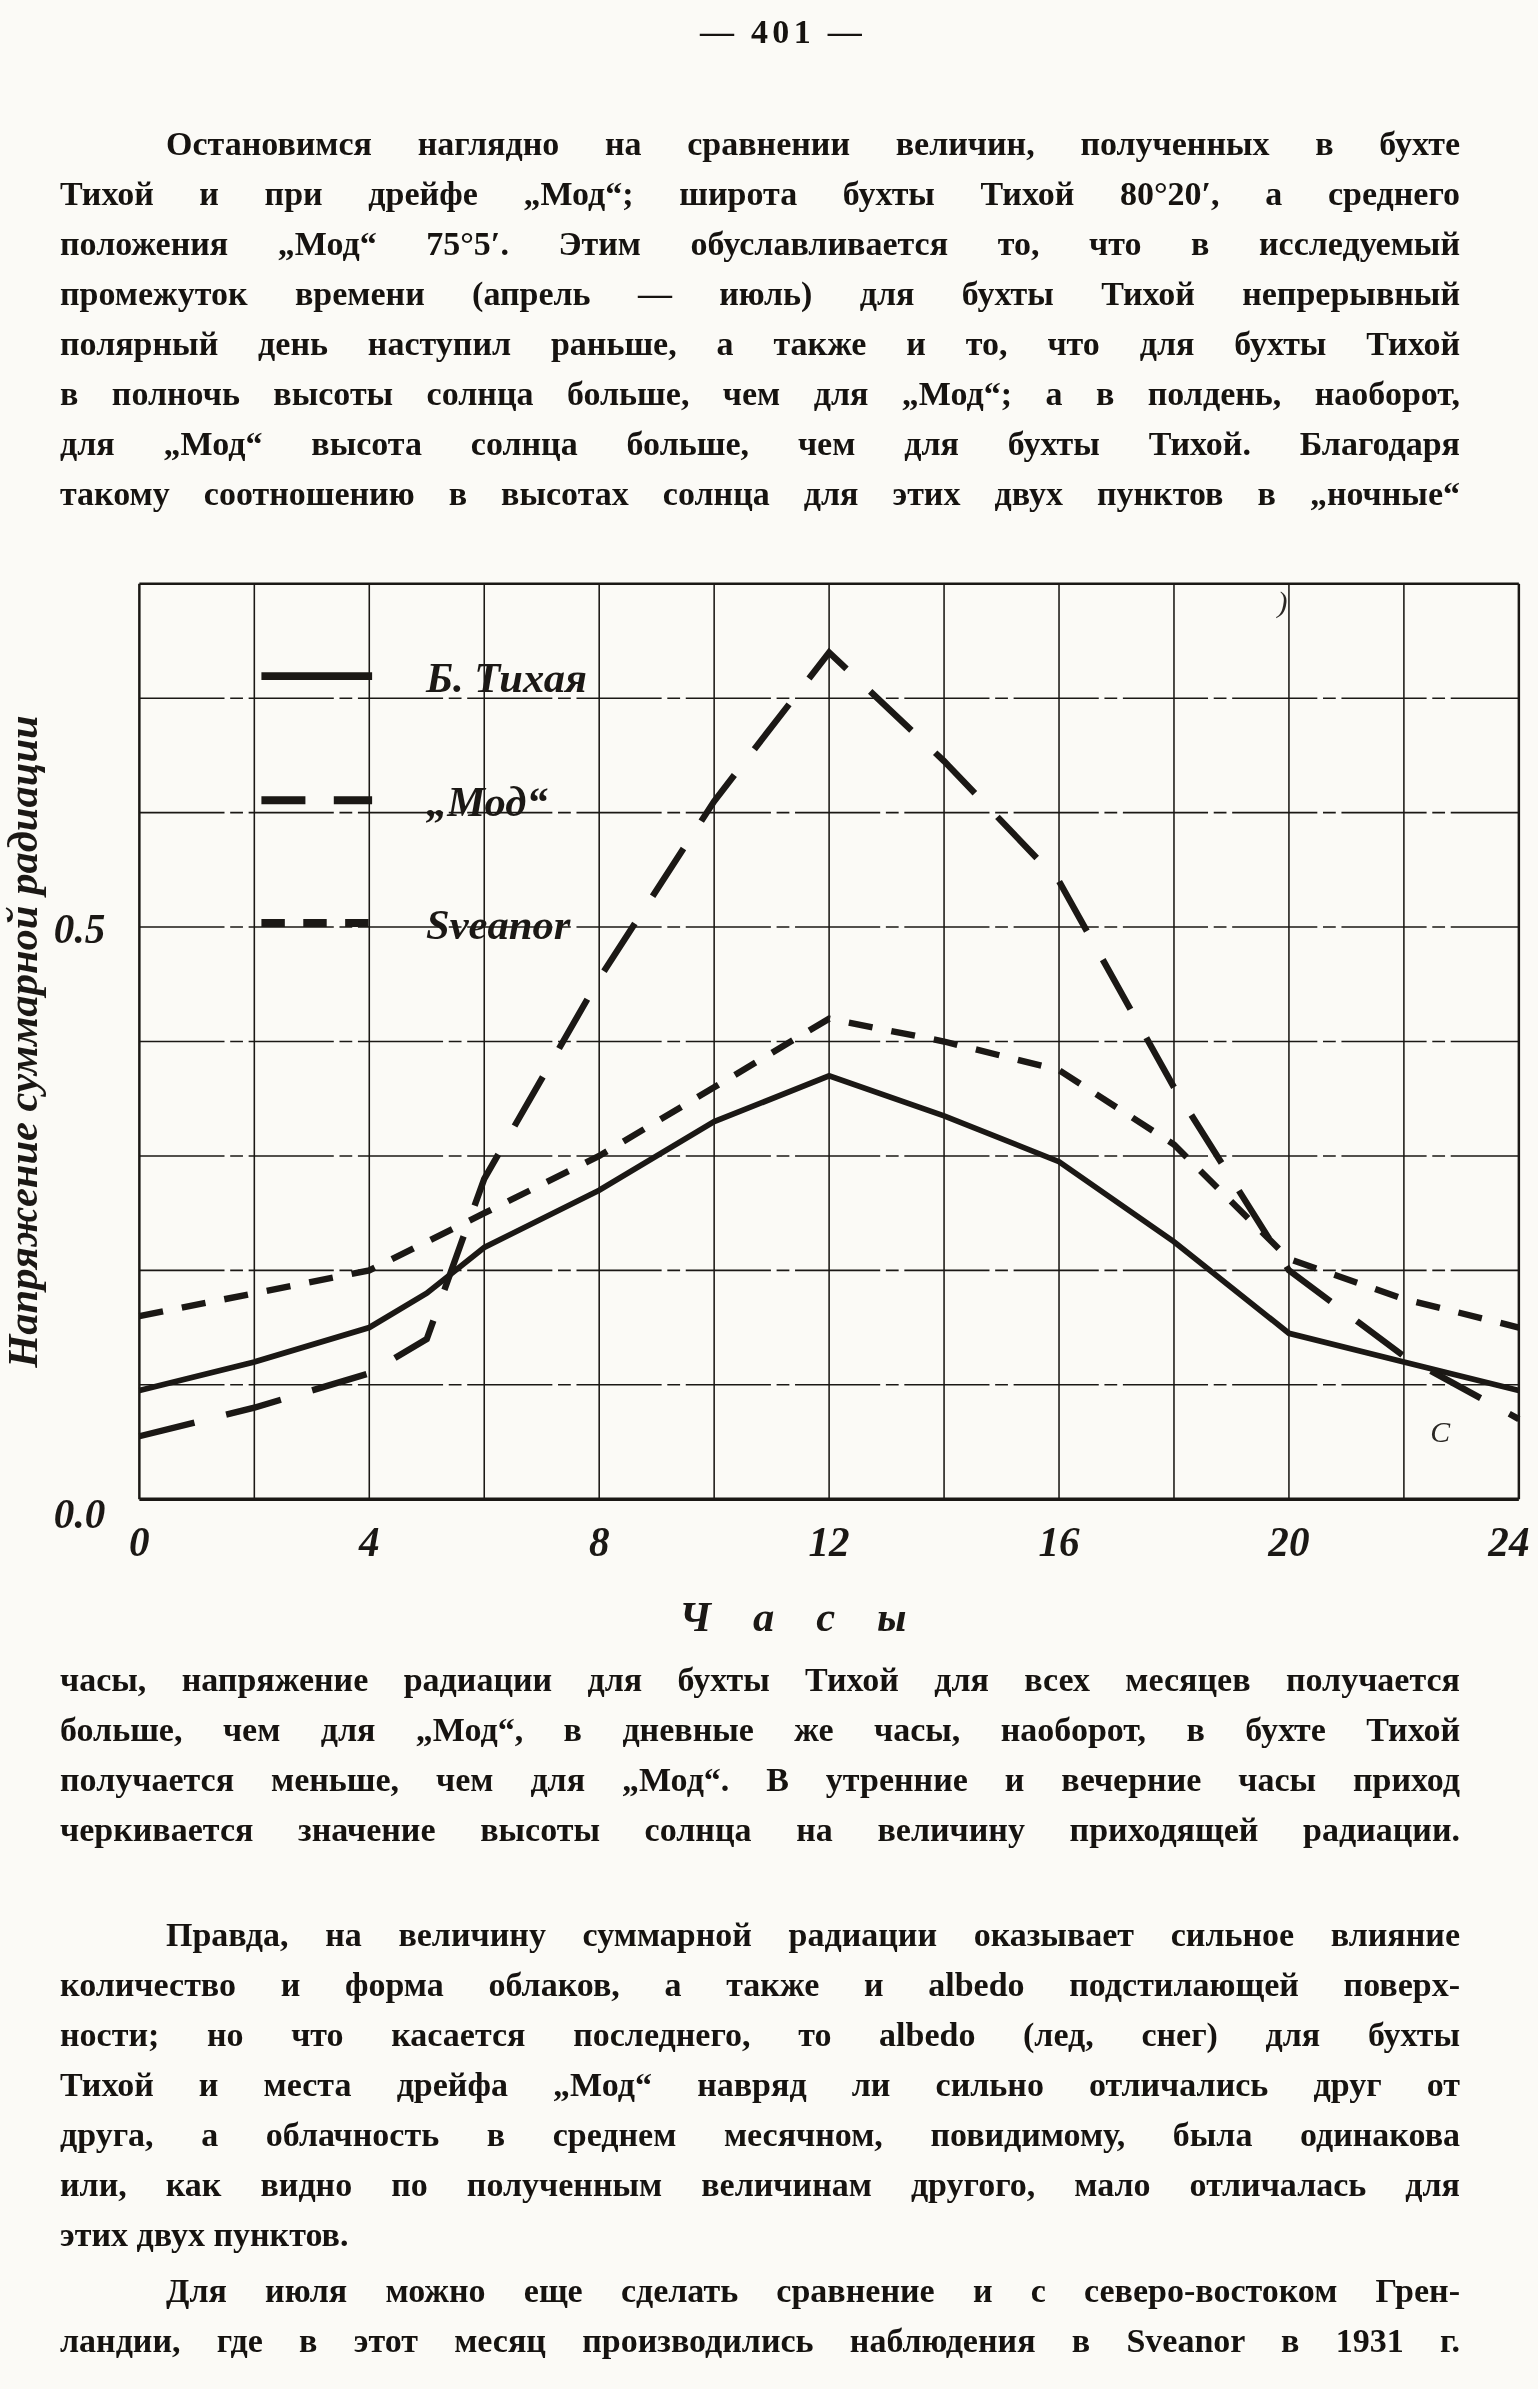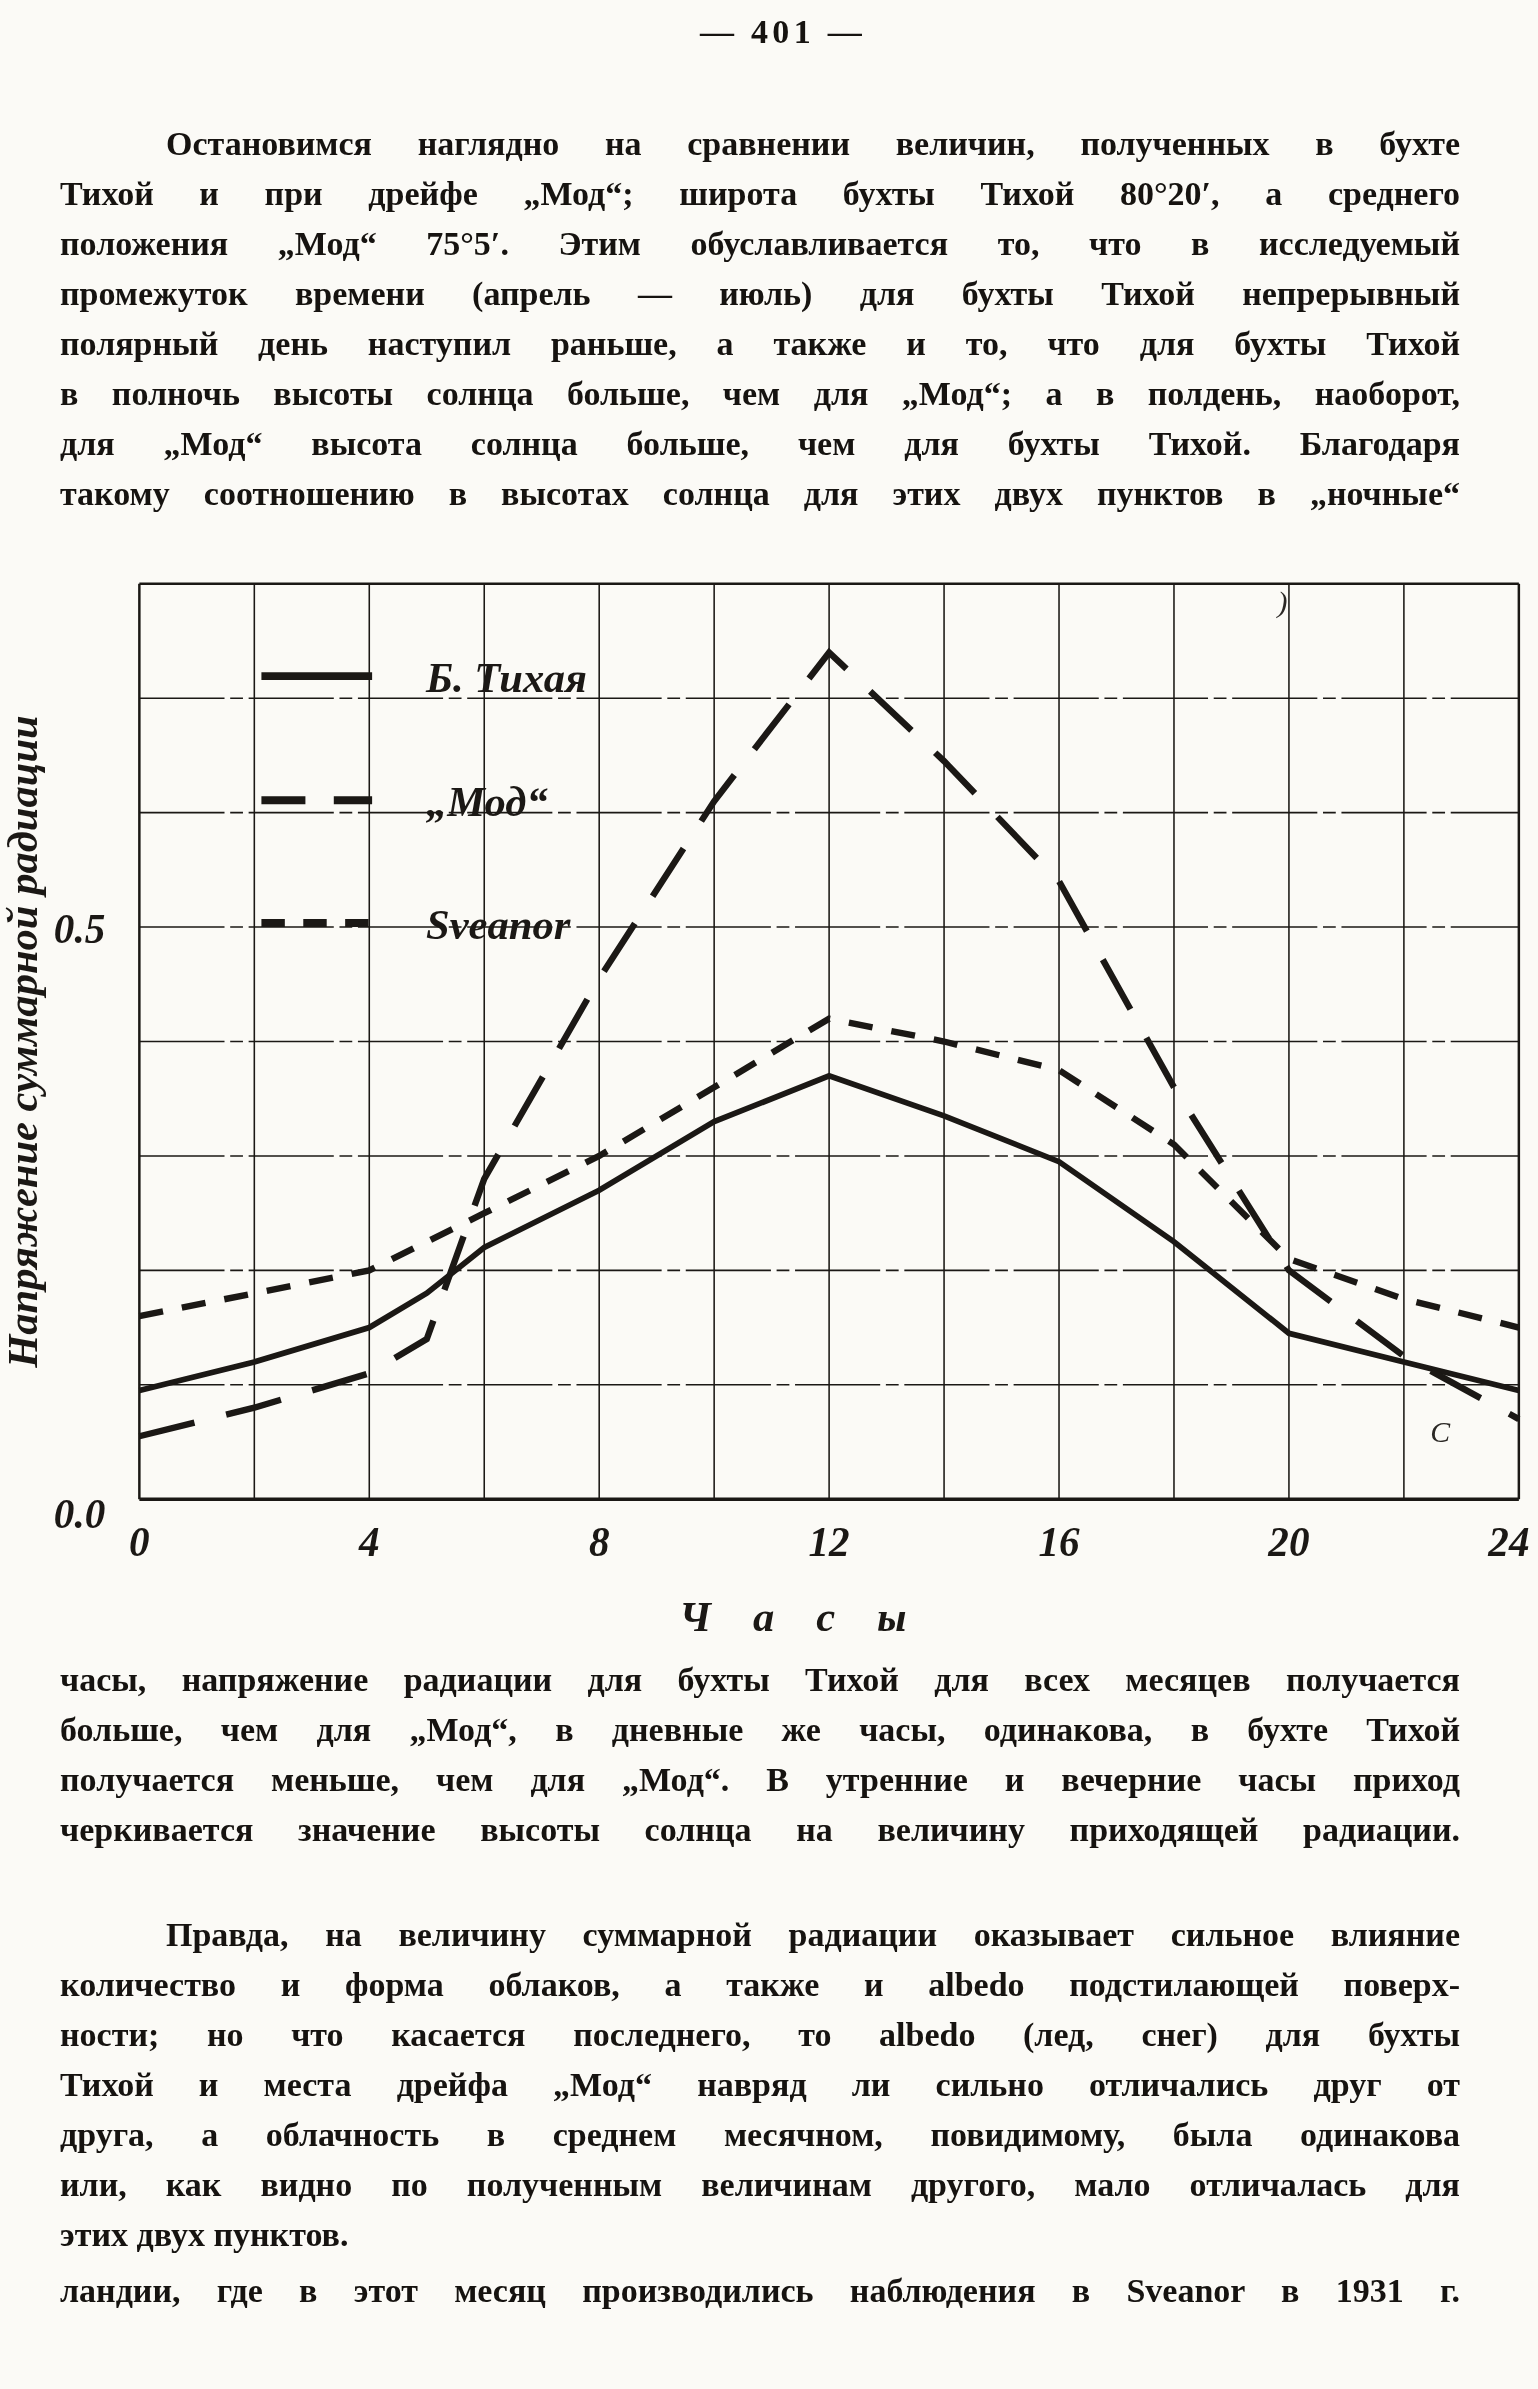--- a/index.html
+++ b/index.html
@@ -119,33 +119,34 @@
       <text x="148" y="547.75" text-anchor="end" class="cht-tick">0.5</text>
       <text x="148" y="1372" text-anchor="end" class="cht-tick">0.0</text>
       <text x="1128" y="1518" text-anchor="middle" class="cht-axis-label" letter-spacing="22">Ч а с ы</text>
       <text transform="translate(52 687) rotate(-90)" text-anchor="middle" class="cht-axis-label">Напряжение суммарной радиации</text>
       <text x="2015" y="1252" class="cht-artifact">C</text>
       <text x="1800" y="82" class="cht-artifact">)</text>
     </svg>
 
   <div class="para" id="p2">
       <div class="tline just">часы, напряжение радиации для бухты Тихой для всех месяцев получается</div>
-      <div class="tline just">больше, чем для „Мод“, в дневные же часы, одинакова, в бухте Тихой</div>
+      <div class="tline just">больше, чем для „Мод“, в дневные же часы, наоборот, в бухте Тихой</div>
       <div class="tline just">получается меньше, чем для „Мод“. В утренние и вечерние часы приход</div>
       <div class="tline just">черкивается значение высоты солнца на величину приходящей радиации.</div>
     </div>
 
   <div class="para" id="p3">
       <div class="tline just indent">Правда, на величину суммарной радиации оказывает сильное влияние</div>
       <div class="tline just">количество и форма облаков, а также и albedo подстилающей поверх-</div>
       <div class="tline just">ности; но что касается последнего, то albedo (лед, снег) для бухты</div>
       <div class="tline just">Тихой и места дрейфа „Мод“ навряд ли сильно отличались друг от</div>
       <div class="tline just">друга, а облачность в среднем месячном, повидимому, была одинакова</div>
       <div class="tline just">или, как видно по полученным величинам другого, мало отличалась для</div>
       <div class="tline">этих двух пунктов.</div>
     </div>
 
   <div class="para" id="p4">
+      <div class="tline just indent">Для июля можно еще сделать сравнение и с северо-востоком Грен-</div>
       <div class="tline just">ландии, где в этот месяц производились наблюдения в Sveanor в 1931 г.</div>
     </div>
 
 </div>
 
 
 </body></html>

